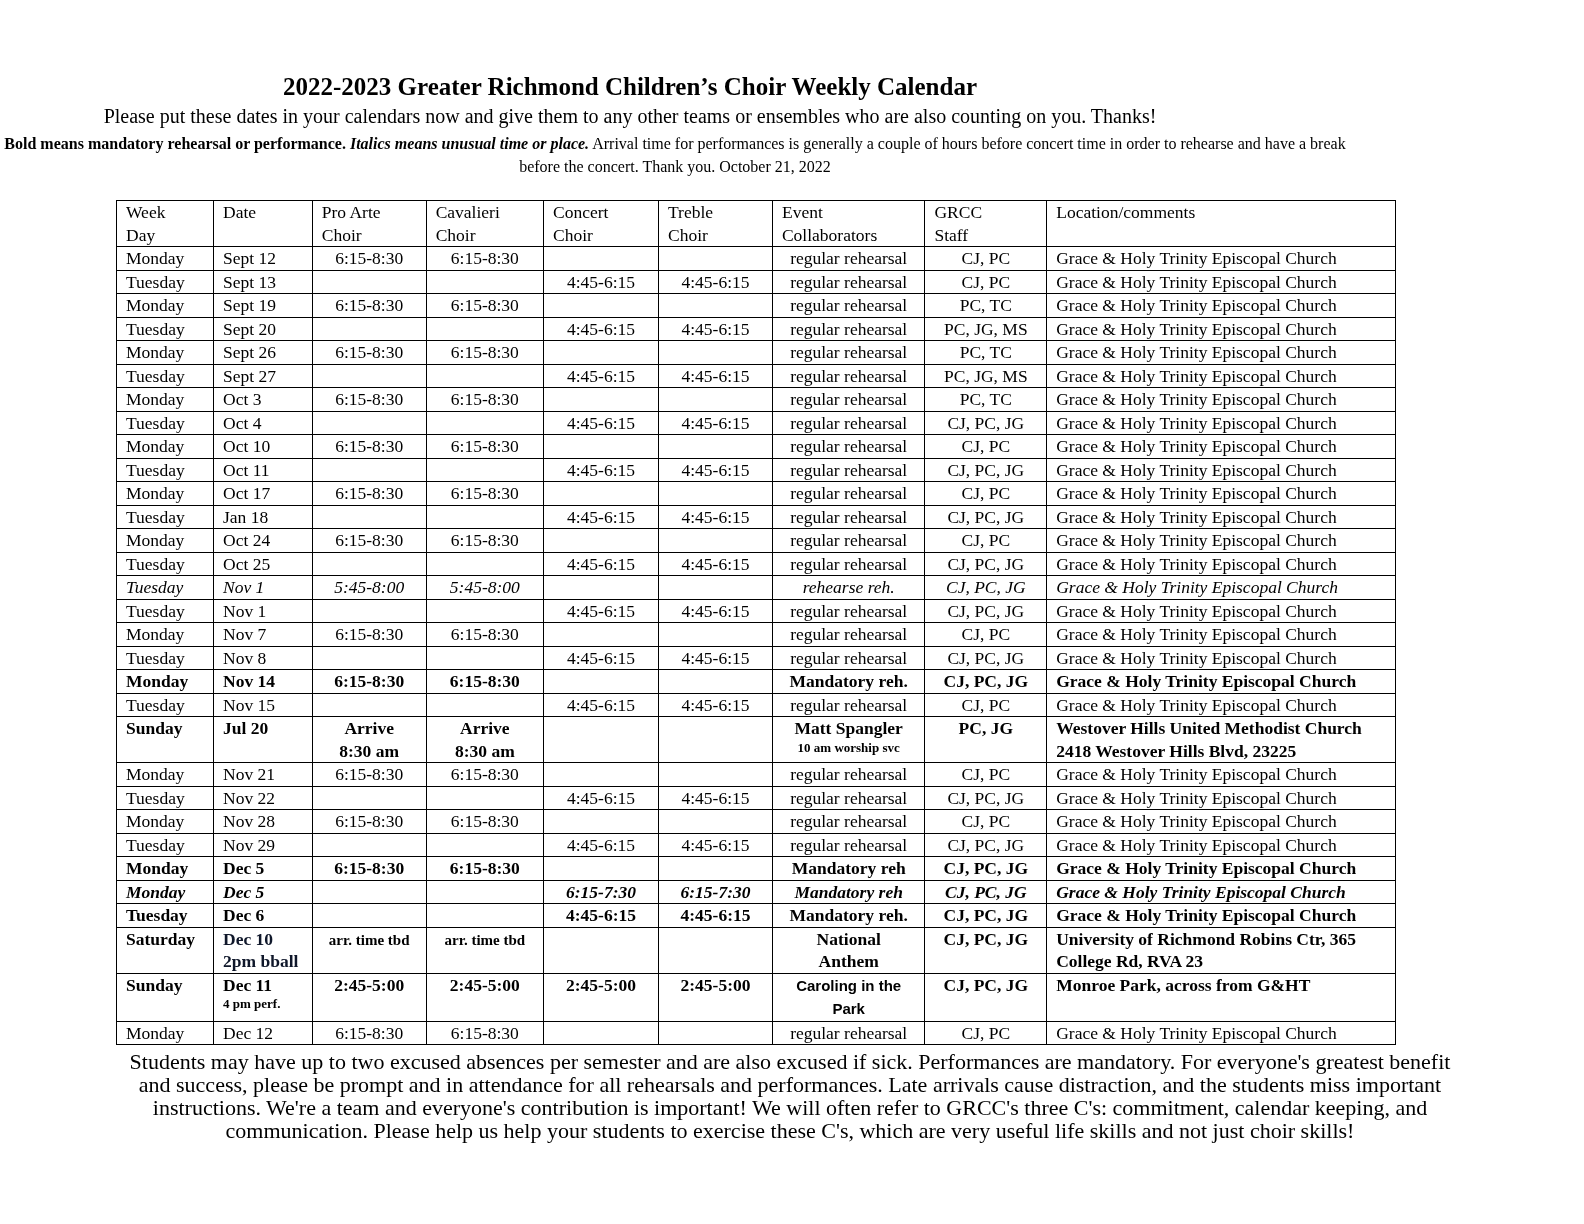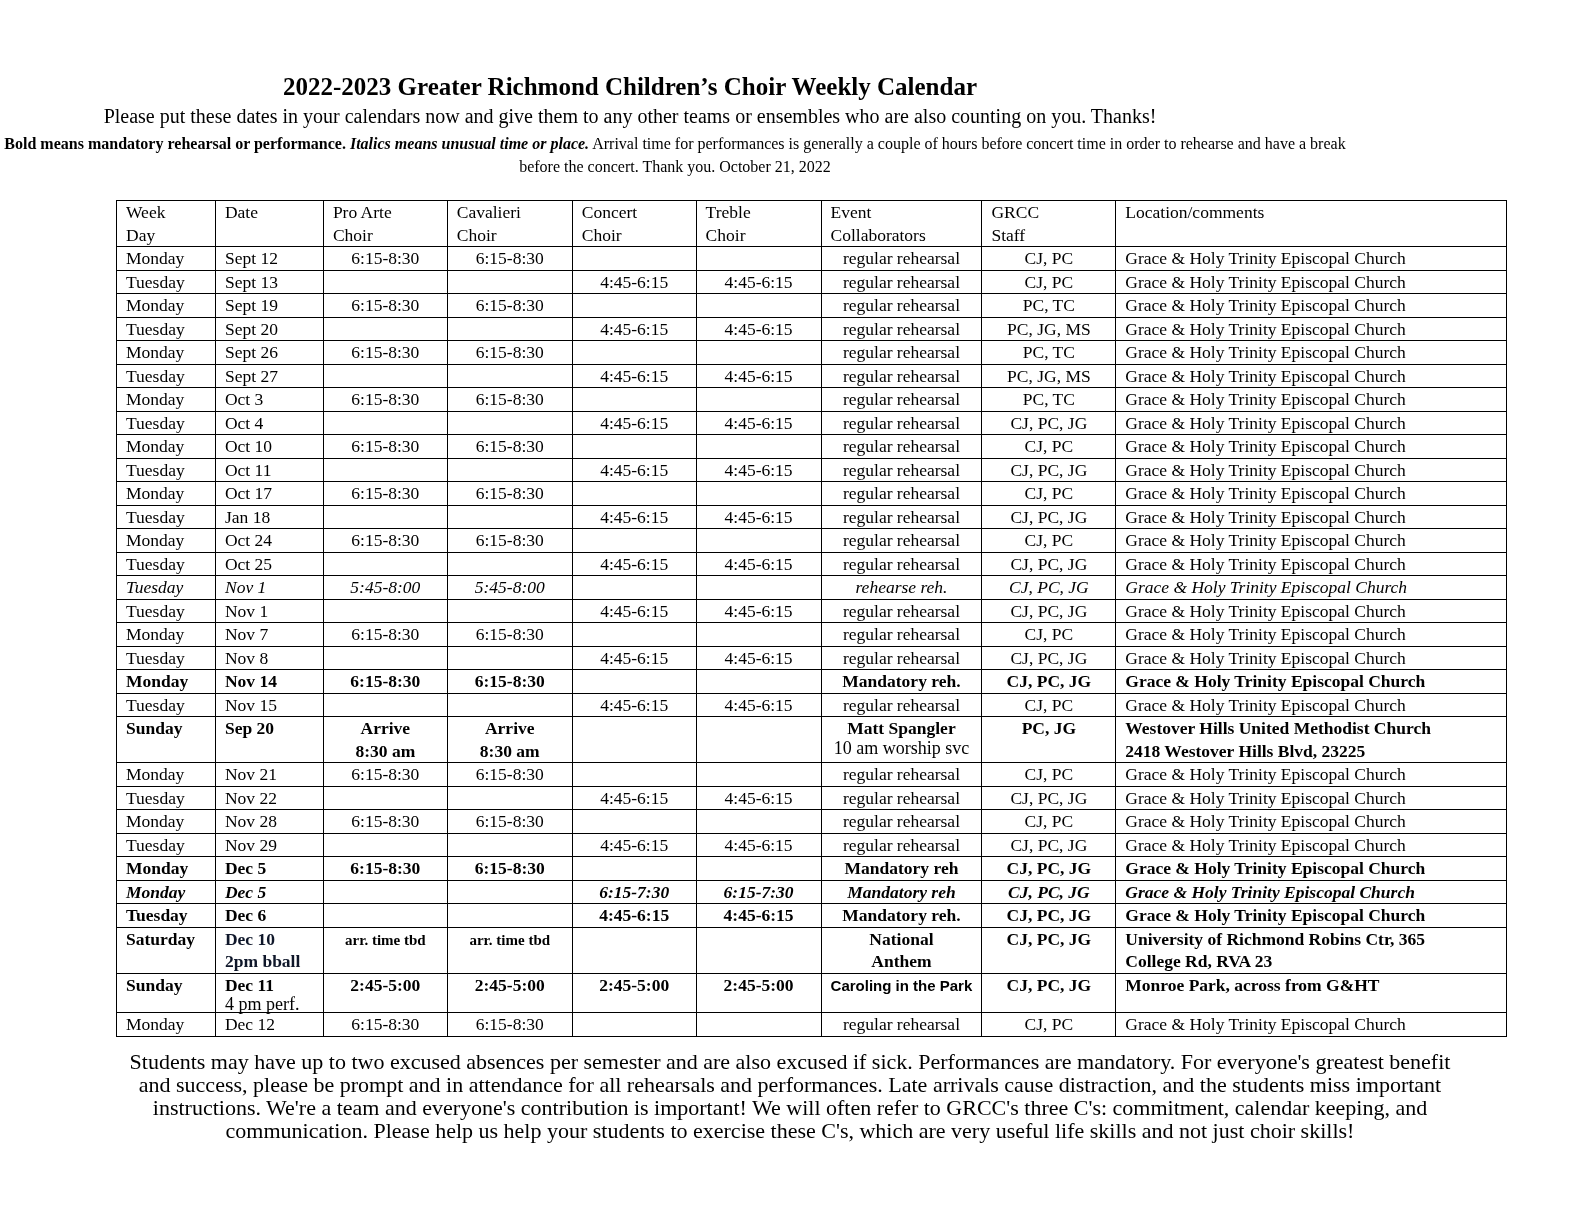--- a/index.html
+++ b/index.html
@@ -3,28 +3,28 @@
 <meta charset="utf-8">
 <style>
   html, body { margin: 0; padding: 0; background: #ffffff; }
   body { width: 1584px; height: 1224px; position: relative; font-family: "Liberation Serif", serif; color: #000; overflow: hidden; }
   .header { position: absolute; top: 70px; left: 0; width: 1260px; text-align: center; }
   .title { font-size: 25px; font-weight: bold; line-height: 34px; margin: 0; }
   .subtitle { font-size: 20px; line-height: 24px; margin: 0; }
   .note { font-size: 16px; line-height: 23px; margin: 4px auto 0; width: 1350px; }
   .note b { font-weight: bold; }
   .note i { font-style: italic; font-weight: bold; }
-  table.cal { position: absolute; top: 200px; left: 116px; width: 1391px; border-collapse: collapse; font-size: 17.5px; }
+  table.cal { position: absolute; top: 200px; left: 116px; width: 1280px; border-collapse: collapse; font-size: 17.5px; }
   table.cal th, table.cal td { border: 1px solid #000; padding: 0 9px; line-height: 22.5px; vertical-align: top; font-weight: normal; }
   table.cal th { text-align: left; }
   table.cal th.left { text-align: left; }
   table.cal td.c { text-align: center; }
   tr.bold td { font-weight: bold; }
   tr.ital td { font-style: italic; }
-  .small { font-size: 18px; font-weight: normal; line-height: 16px; display: block; }
+  .small { font-size: 13px; font-weight: bold; line-height: 16px; display: block; }
   .red { color: #0f172a; }
   .narrow { font-family: "Liberation Sans", sans-serif; font-size: 15px; font-weight: bold; }
   .tbd { font-size: 15px; }
   .footer { position: absolute; top: 1050px; left: 120px; width: 1340px; text-align: center; font-size: 22px; line-height: 23px; }
 </style>
 </head>
 <body>
 
 <div class="header">
   <p class="title">2022-2023 Greater Richmond Children’s Choir Weekly Calendar</p>
@@ -277,21 +277,21 @@
         <td class="c"><span></span></td>
         <td class="c"><span></span></td>
         <td class="c"><span>4:45-6:15</span></td>
         <td class="c"><span>4:45-6:15</span></td>
         <td class="c"><span>regular rehearsal</span></td>
         <td class="c"><span>CJ, PC</span></td>
         <td><span>Grace &amp; Holy Trinity Episcopal Church</span></td>
       </tr>
       <tr class="bold">
         <td><span>Sunday</span></td>
-        <td><span>Sep 20</span></td>
+        <td><span>Jul 20</span></td>
         <td class="c"><span>Arrive</span><br><span>8:30 am</span></td>
         <td class="c"><span>Arrive</span><br><span>8:30 am</span></td>
         <td class="c"><span></span></td>
         <td class="c"><span></span></td>
         <td class="c"><span>Matt Spangler</span><span class="small">10 am worship svc</span></td>
         <td class="c"><span>PC, JG</span></td>
         <td><span>Westover Hills United Methodist Church</span><br><span>2418 Westover Hills Blvd, 23225</span></td>
       </tr>
       <tr>
         <td><span>Monday</span></td>

